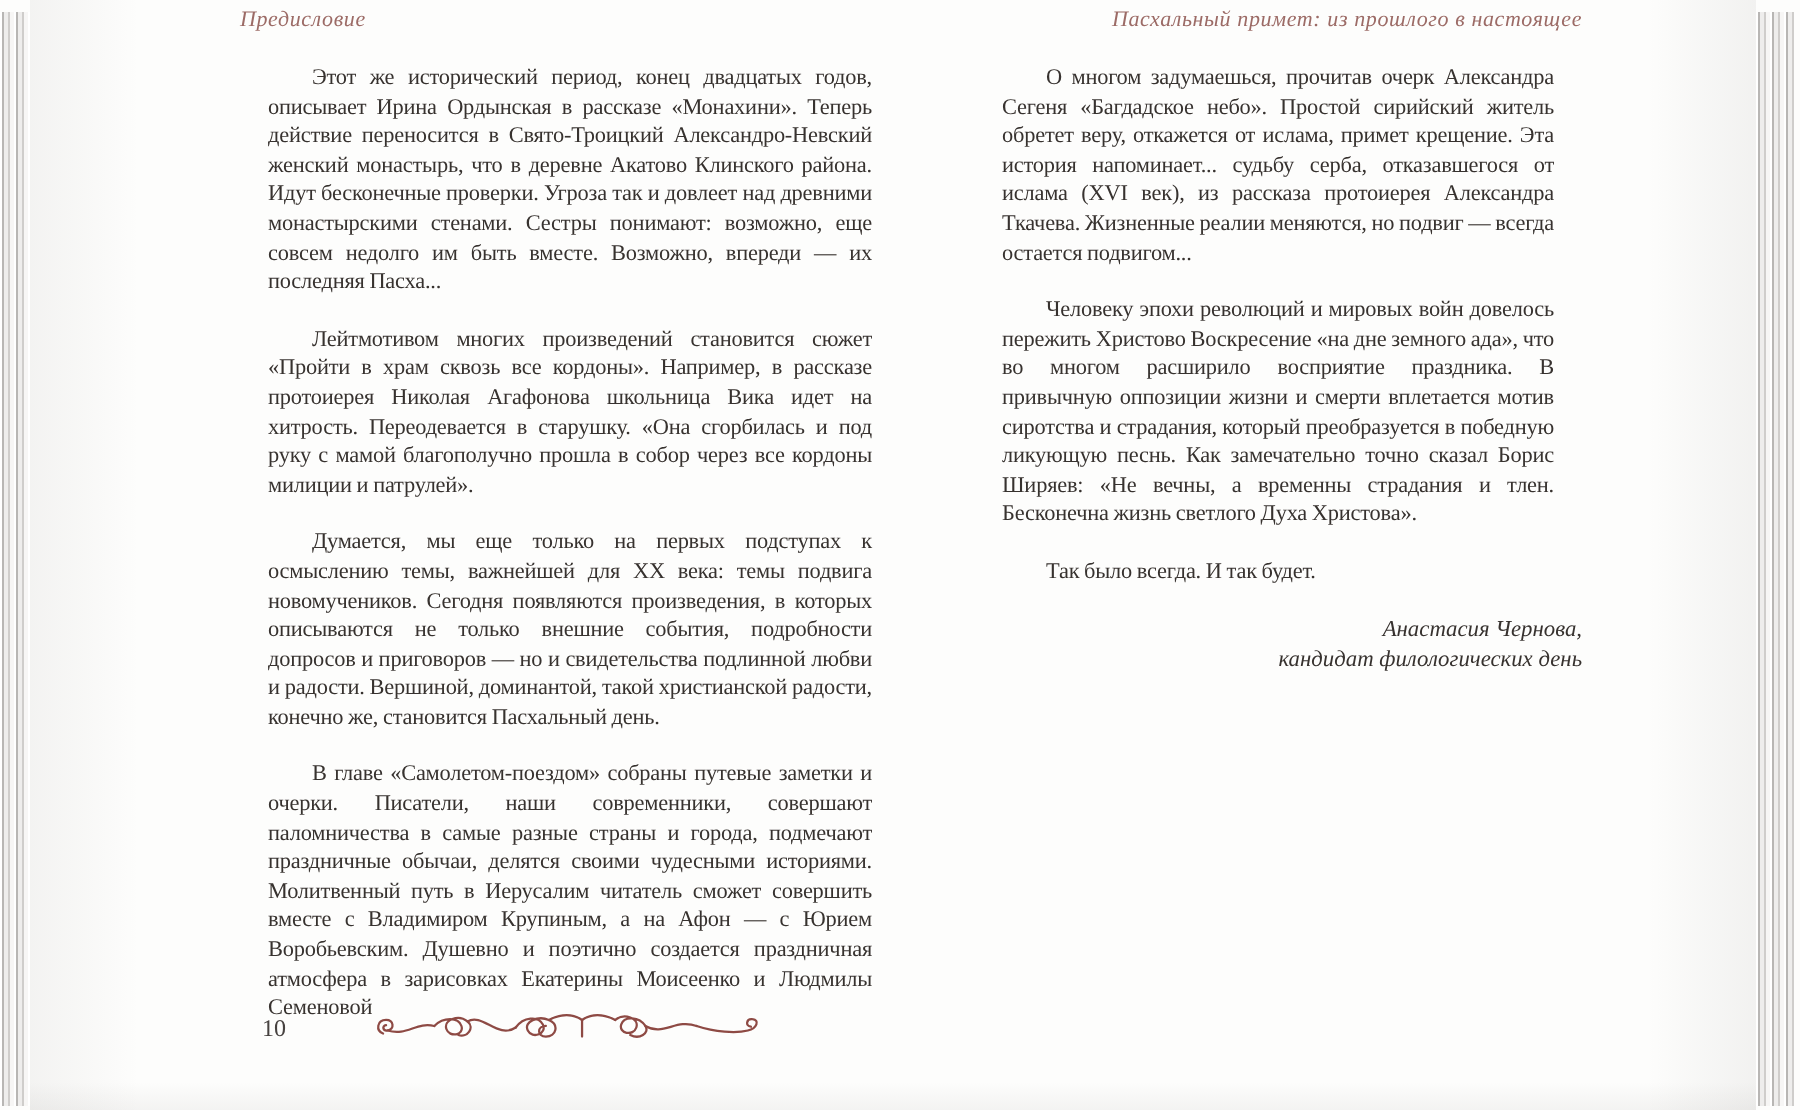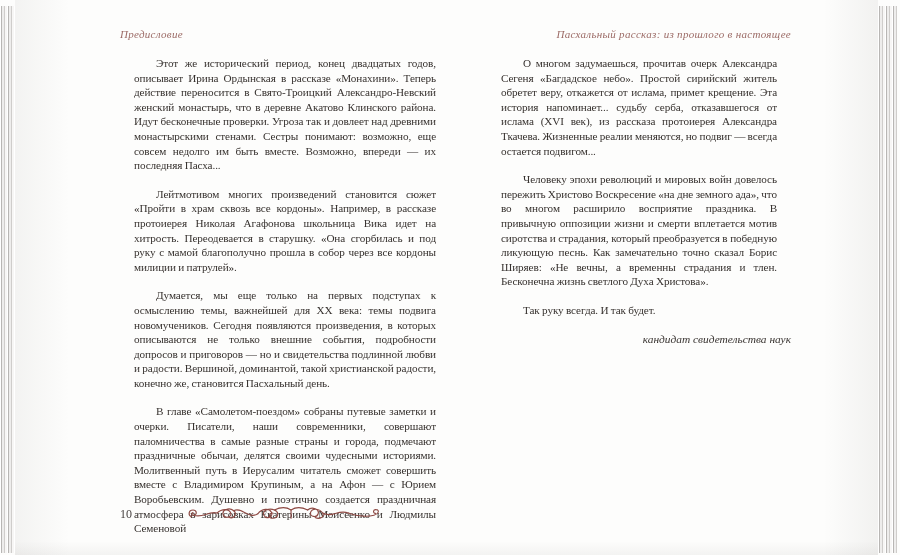--- a/index.html
+++ b/index.html
@@ -27,21 +27,21 @@
   }
   .page-edges.left  { left: 0;  width: 15px; }
   .page-edges.right { right: 3px; width: 19px; }
   
   .shade { position: absolute; top: 0; bottom: 0; pointer-events: none; }
   .shade.left   { left: 15px;  width: 55px; background: linear-gradient(to right, rgba(60,55,50,.05), rgba(0,0,0,0)); }
   .shade.right  { right: 22px; width: 55px; background: linear-gradient(to left,  rgba(60,55,50,.06), rgba(0,0,0,0)); }
   .shade.bottom { top: auto; left: 15px; right: 22px; bottom: 0; height: 14px;
                   background: linear-gradient(to top, rgba(60,55,50,.05), rgba(0,0,0,0)); }
 
-  .page-col { position: absolute; top: 28px; }
+  .page-col { position: absolute; top: 4px; }
   .page-col.left  { left: 120px; width: 330px; }
   .page-col.right { left: 487px; width: 304px; }
 
   .running-header {
     font-style: italic;
     font-size: 11px;
     letter-spacing: .3px;
     color: #9c6b66;
     height: 14px;
     white-space: nowrap;
@@ -66,21 +66,21 @@
     font-size: 11.4px;
     line-height: 15px;
     color: #37322f;
   }
   .signature div { white-space: nowrap; }
 
   .page-footer {
     position: absolute;
     left: 120px; top: 503px; width: 330px;
     height: 22px;
-    display: flex; align-items: center;
+    display: flex; align-items: center; text-align: center;
   }
   .page-number {
     font-size: 12px;
     color: #474240;
     min-width: 34px;
   }
   .ornament-wrap { flex: 1; display: flex; justify-content: center; padding-right: 34px; }
   .ornament-wrap svg { display: block; }
 </style>
 </head>
@@ -98,27 +98,28 @@
     <div class="running-header">Предисловие</div>
     <div class="page-body">
       <p>Этот же исторический период, конец двадцатых годов, описывает Ирина Ордынская в рассказе «Монахини». Теперь действие переносится в Свято-Троицкий Александро-Невский женский монастырь, что в деревне Акатово Клинского района. Идут бесконечные проверки. Угроза так и довлеет над древними монастырскими стенами. Сестры понимают: возможно, еще совсем недолго им быть вместе. Возможно, впереди — их последняя Пасха...</p>
       <p>Лейтмотивом многих произведений становится сюжет «Пройти в храм сквозь все кордоны». Например, в рассказе протоиерея Николая Агафонова школьница Вика идет на хитрость. Переодевается в старушку. «Она сгорбилась и под руку с мамой благополучно прошла в собор через все кордоны милиции и патрулей».</p>
       <p>Думается, мы еще только на первых подступах к осмыслению темы, важнейшей для XX века: темы подвига новомучеников. Сегодня появляются произведения, в которых описываются не только внешние события, подробности допросов и приговоров — но и свидетельства подлинной любви и радости. Вершиной, доминантой, такой христианской радости, конечно же, становится Пасхальный день.</p>
       <p>В главе «Самолетом-поездом» собраны путевые заметки и очерки. Писатели, наши современники, совершают паломничества в самые разные страны и города, подмечают праздничные обычаи, делятся своими чудесными историями. Молитвенный путь в Иерусалим читатель сможет совершить вместе с Владимиром Крупиным, а на Афон — с Юрием Воробьевским. Душевно и поэтично создается праздничная атмосфера в зарисовках Екатерины Моисеенко и Людмилы Семеновой</p>
     </div>
   </div>
 
   <div class="page-col right">
-    <div class="running-header align-right">Пасхальный рассказ: из прошлого в настоящее</div>
+    <div class="running-header align-right">Пасхальный примет: из прошлого в настоящее</div>
     <div class="page-body">
       <p>О многом задумаешься, прочитав очерк Александра Сегеня «Багдадское небо». Простой сирийский житель обретет веру, откажется от ислама, примет крещение. Эта история напоминает... судьбу серба, отказавшегося от ислама (XVI век), из рассказа протоиерея Александра Ткачева. Жизненные реалии меняются, но подвиг — всегда остается подвигом...</p>
       <p>Человеку эпохи революций и мировых войн довелось пережить Христово Воскресение «на дне земного ада», что во многом расширило восприятие праздника. В привычную оппозиции жизни и смерти вплетается мотив сиротства и страдания, который преобразуется в победную ликующую песнь. Как замечательно точно сказал Борис Ширяев: «Не вечны, а временны страдания и тлен. Бесконечна жизнь светлого Духа Христова».</p>
-      <p>Так руку всегда. И так будет.</p>
+      <p>Так было всегда. И так будет.</p>
       <div class="signature">
-        <div>кандидат свидетельства наук</div>
+        <div>Анастасия Чернова,</div>
+        <div>кандидат филологических день</div>
       </div>
     </div>
   </div>
 
   <div class="page-footer">
     <div class="page-number">10</div>
     <div class="ornament-wrap">
       <svg width="196" height="17" viewBox="0 0 260 22" fill="none">
         <g stroke="#8e4a44" stroke-width="1.5" stroke-linecap="round">
 

